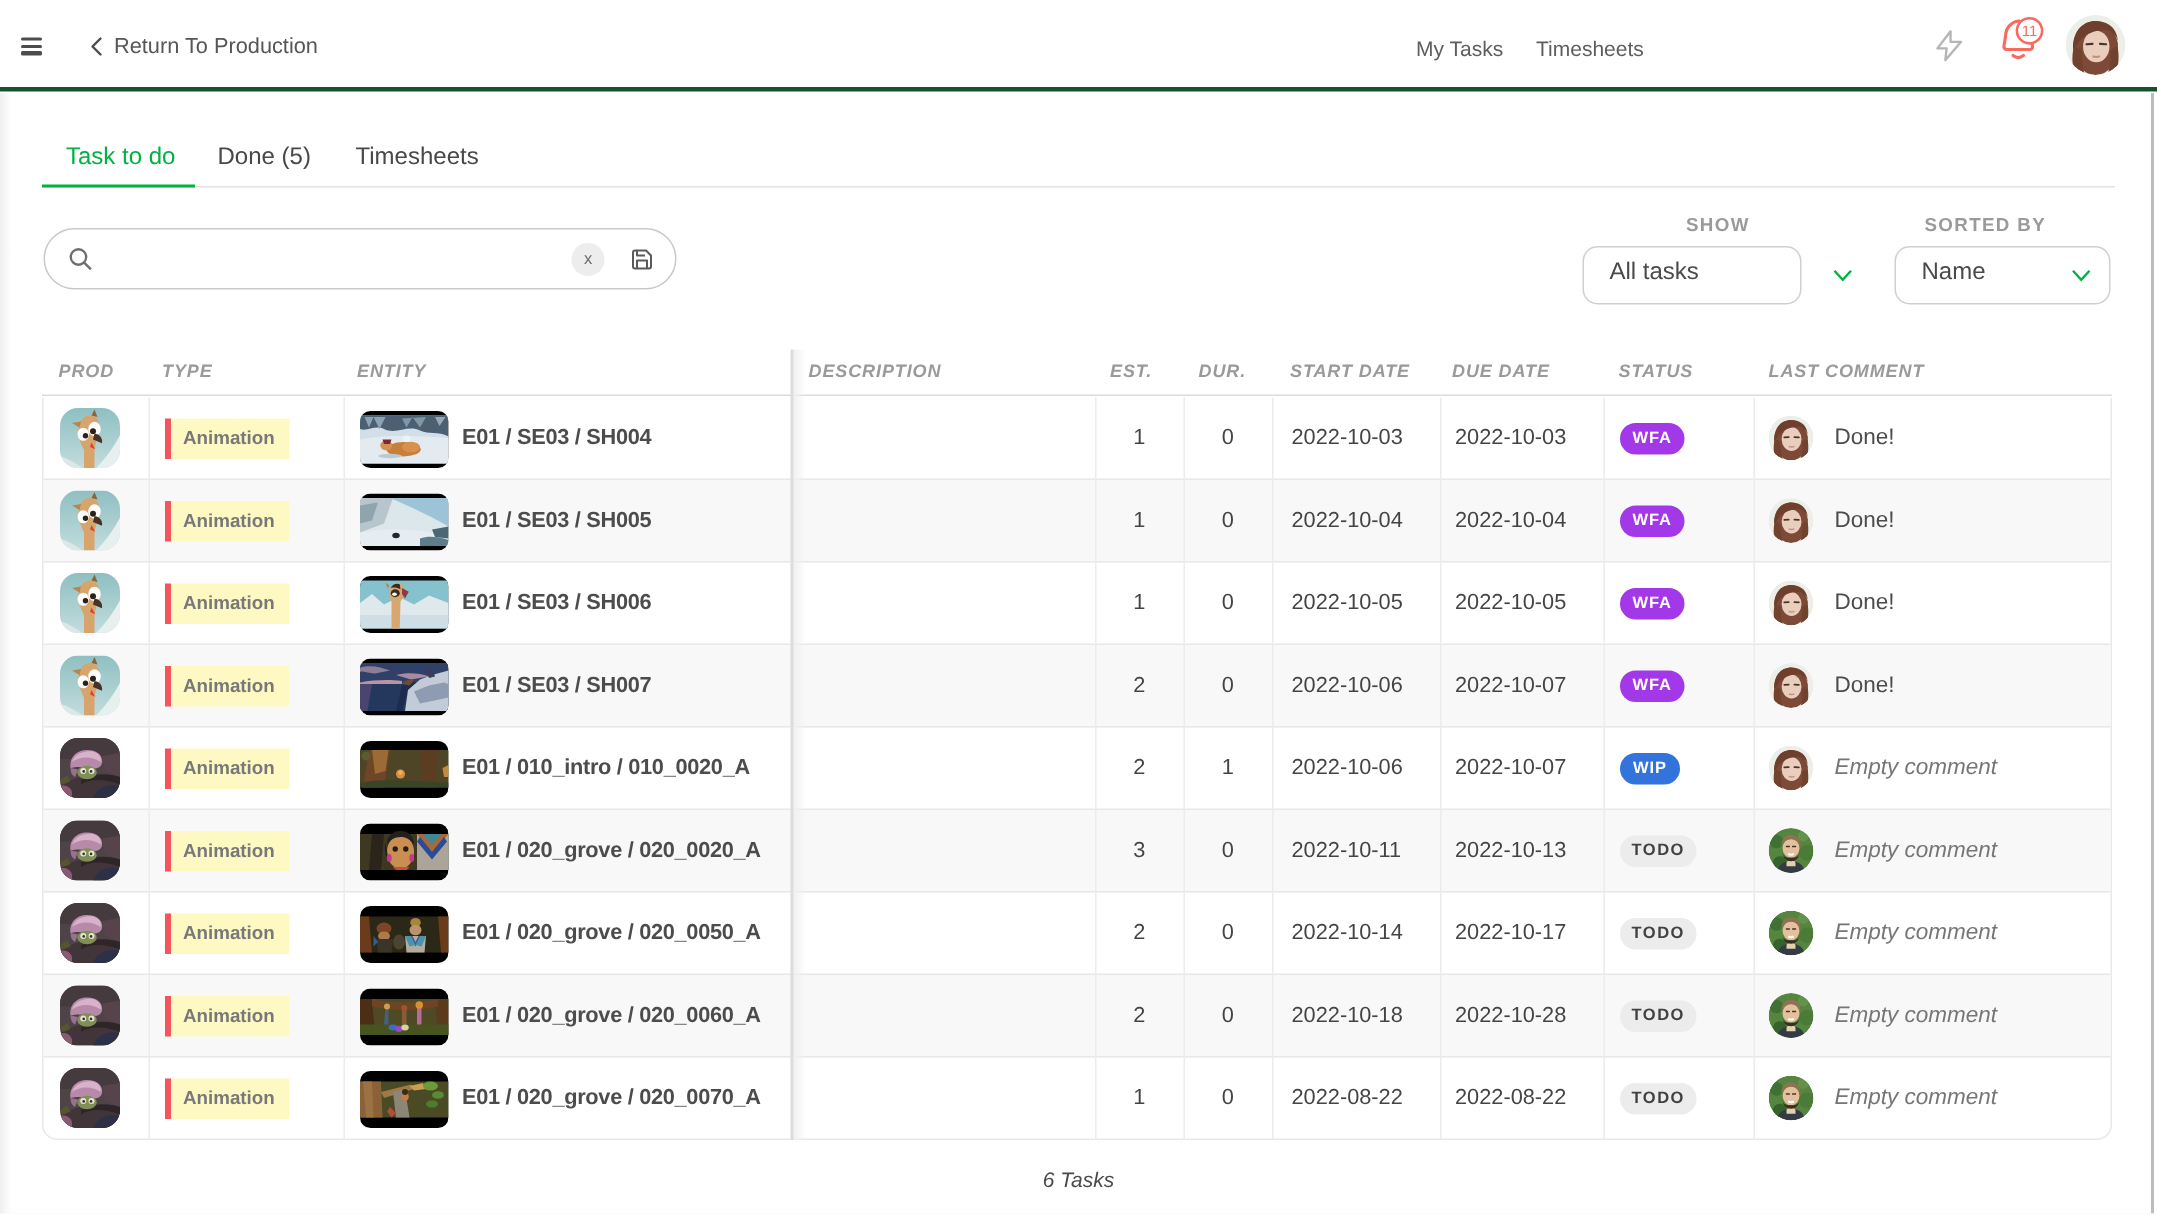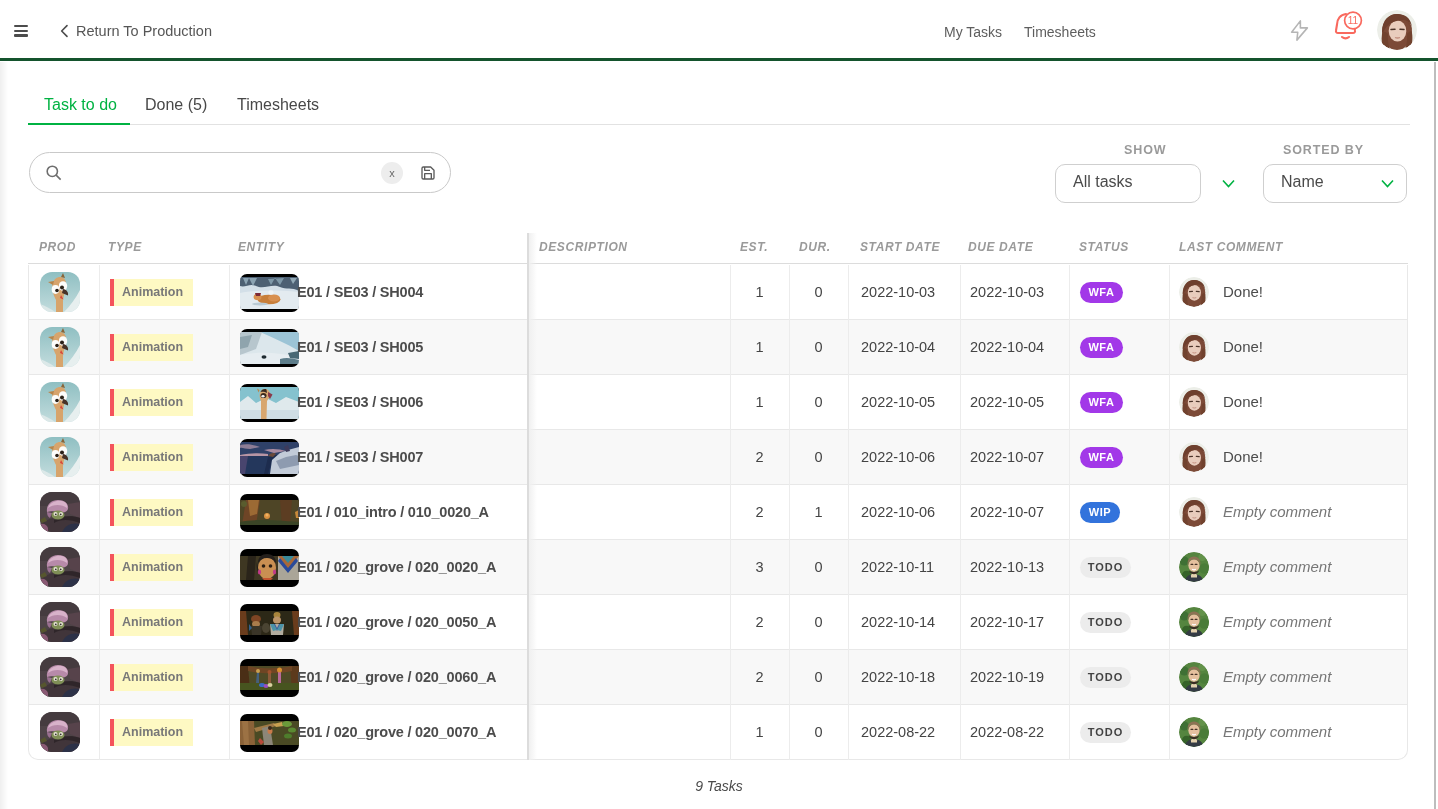--- a/index.html
+++ b/index.html
@@ -42,21 +42,21 @@
 .row.alt{background:#f8f8f8;}
 .row:last-child{border-bottom:none;border-radius:0 0 10px 10px;}
 .cellb{position:absolute;top:0;height:55px;border-right:1px solid #ececec;}
 .splitter{position:absolute;top:-32px;height:527px;width:10px;border-left:2px solid #dcdcdc;
   background:linear-gradient(to right,#f0f0f0,rgba(255,255,255,0));}
 .prodav{position:absolute;left:11px;top:7px;width:40px;height:40px;}
 .typebar{position:absolute;left:81px;top:14px;width:4px;height:27px;background:#f4545c;}
 .typelbl{position:absolute;left:85px;top:14px;height:27px;background:#fef9c3;color:#787878;
   font-size:12.5px;font-weight:bold;line-height:27px;padding:0 10px 0 8px;}
 .ethumb{position:absolute;left:211px;top:8.5px;}
-.etext{position:absolute;left:268px;top:19px;font-size:14.5px;font-weight:bold;color:#4c4c4c;letter-spacing:-0.2px;}
+.etext{position:absolute;left:279px;top:19px;font-size:14.5px;font-weight:bold;color:#4c4c4c;letter-spacing:-0.2px;}
 .num{position:absolute;top:19px;width:59px;text-align:center;font-size:14.5px;color:#444;}
 .date{position:absolute;top:19px;font-size:14.5px;color:#444;text-align:right;}
 .badge{position:absolute;left:1051px;top:17px;height:21px;border-radius:10.5px;color:#fff;
   font-size:11px;font-weight:bold;letter-spacing:0.6px;text-align:center;line-height:21px;}
 .b-wfa{width:43px;background:#a238e8;}
 .b-wip{width:40px;background:#3273dc;}
 .b-todo{width:51px;background:#ececec;color:#424242;letter-spacing:1px;}
 .cav{position:absolute;left:1150px;top:12px;width:30px;height:30px;border-radius:50%;overflow:hidden;}
 .ctext{position:absolute;left:1194px;top:18px;font-size:15px;color:#4c4c4c;}
 .ctext.empty{font-style:italic;color:#767676;}
@@ -817,21 +817,21 @@
 <ellipse cx="22" cy="26" rx="3" ry="2" fill="#3a6aca"></ellipse>
 <ellipse cx="26" cy="27" rx="2.5" ry="2" fill="#9a4ac0"></ellipse>
 <ellipse cx="30" cy="26" rx="2.5" ry="2" fill="#d8d0a0"></ellipse>
 </g>
           </g>
         </svg></div>
 <div class="etext">E01 / 020_grove / 020_0060_A</div>
 <div class="num" style="left:701px">2</div>
 <div class="num" style="left:760px">0</div>
 <div class="date" style="left:832px">2022-10-18</div>
-<div class="date" style="left:941px">2022-10-19</div>
+<div class="date" style="left:941px">2022-10-28</div>
 <div class="badge b-todo">TODO</div>
 <div class="cav"><svg width="30" height="30" viewBox="0 0 40 40">
 <defs>
             <clipPath id="mcc7">
               <circle cx="20" cy="20" r="20"></circle>
             </clipPath>
           </defs>
 <g clip-path="url(#mcc7)">
 <rect width="40" height="40" fill="#55853f"></rect>
 <circle cx="7" cy="12" r="6" fill="#3f7034"></circle>
@@ -933,12 +933,12 @@
 <ellipse cx="20" cy="18" rx="7.5" ry="8.5" fill="#e5c09e"></ellipse>
 <path d="M12,19 C10,11 14,6 20,6 C26,6 30,11 28,19 C28,13 25,10 20,10 C15,10 12,13 12,19 Z" fill="#8d7254"></path>
 <path d="M12.5,22 C13,27 16,29.5 20,29.5 C24,29.5 27,27 27.5,22 C27,26 24,26.5 20,26.5 C16,26.5 13,26 12.5,22 Z" fill="#3b2d24"></path>
 <path d="M16,16.5 L18.5,16.5 M21.5,16.5 L24,16.5" stroke="#463327" stroke-width="1.4" stroke-linecap="round"></path>
 <path d="M17.5,23 Q20,24.5 22.5,23" stroke="#fff" stroke-width="1.6" fill="none"></path>
 </g>
         </svg></div>
 <div class="ctext empty">Empty comment</div>
 </div>
 </div>
-<div class="footer">9 Tasks</div>
+<div class="footer">6 Tasks</div>
 </body></html>

